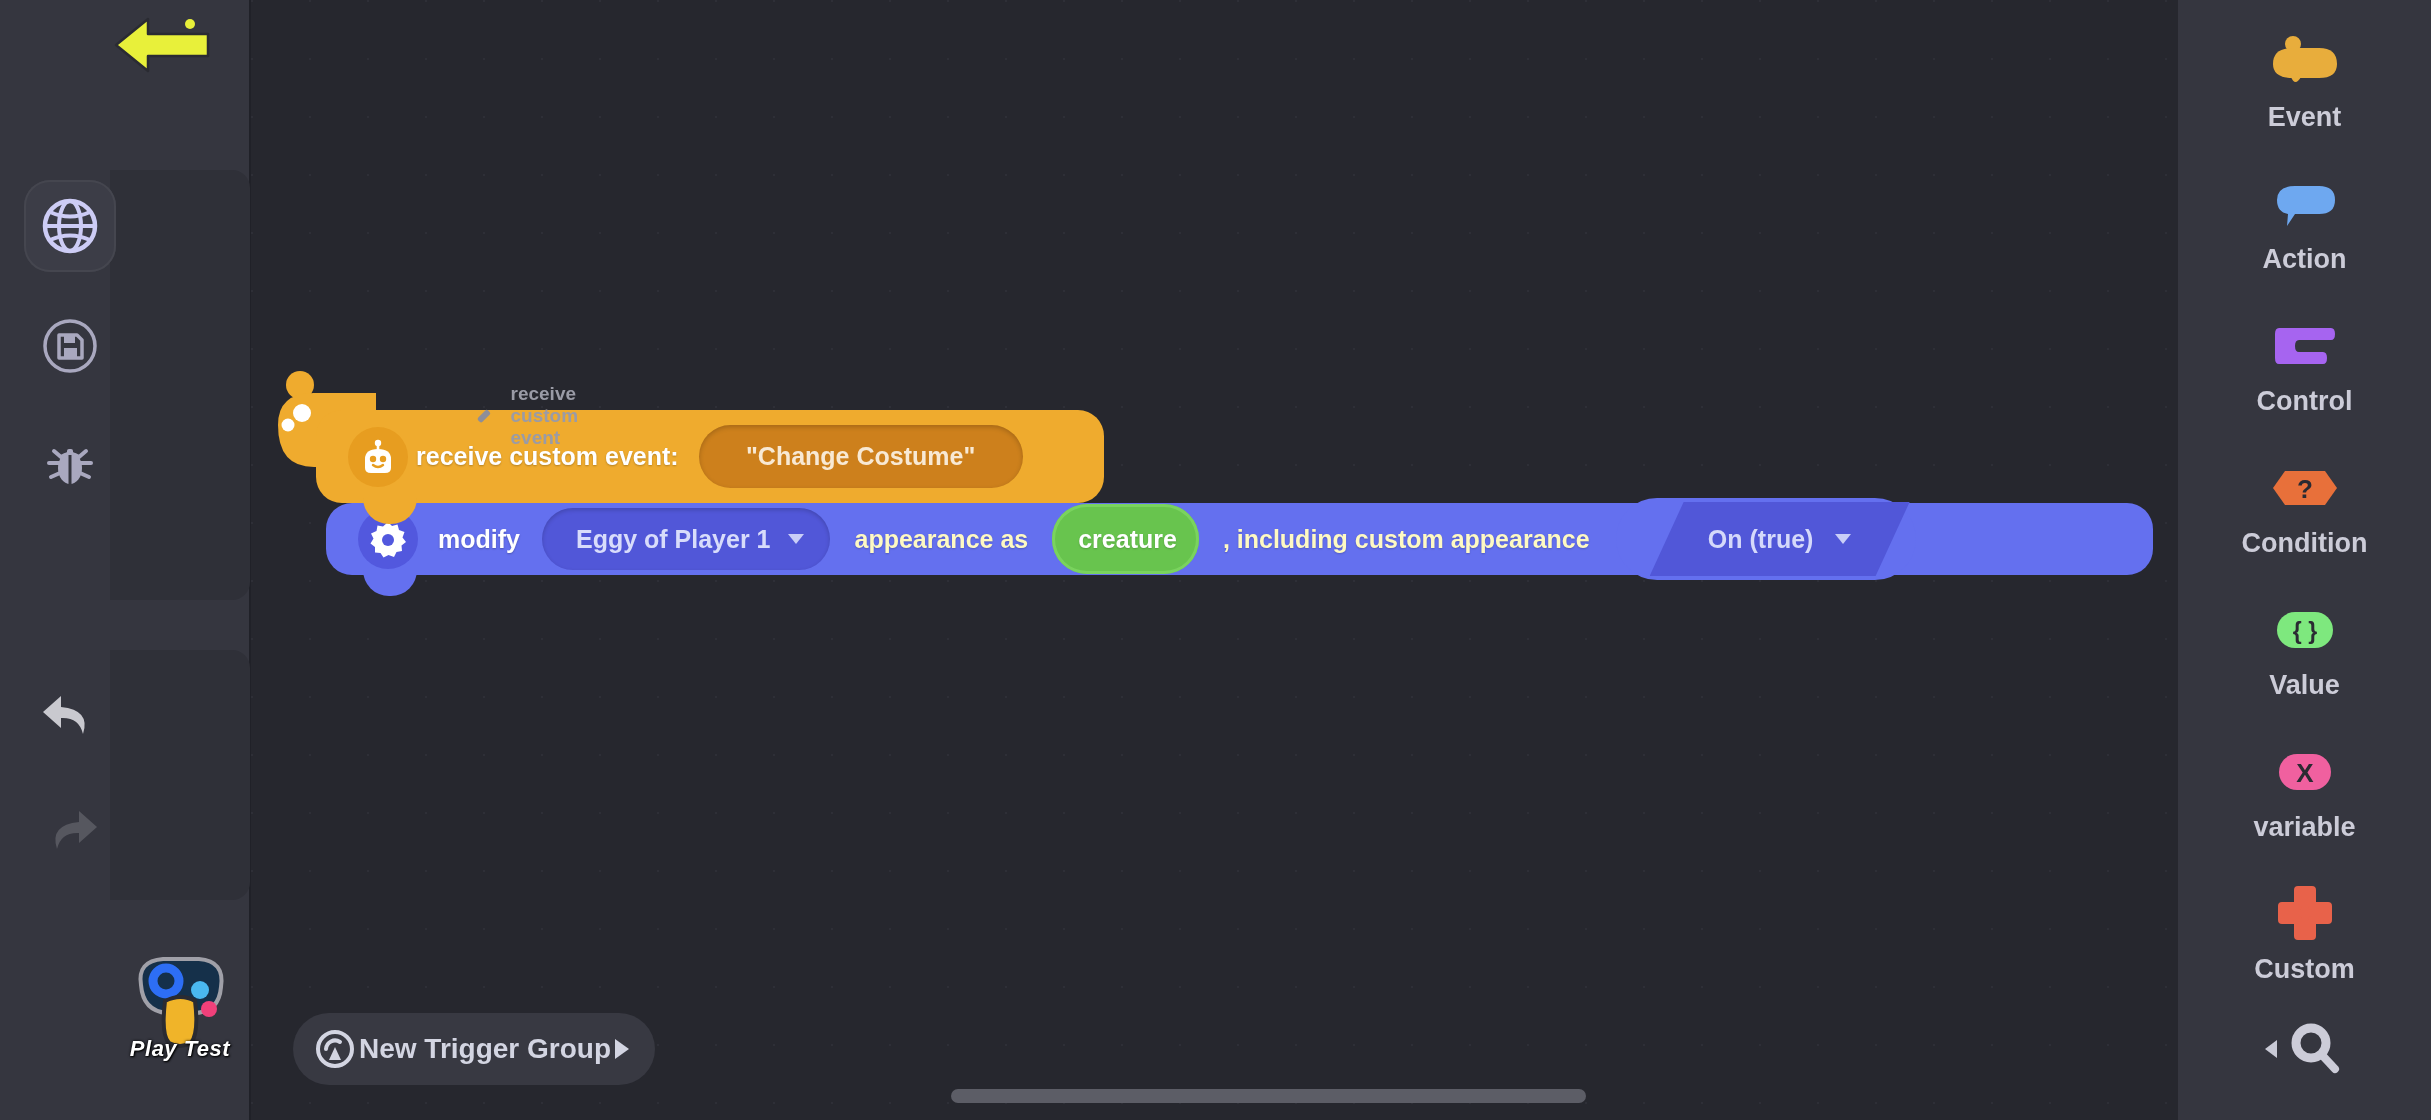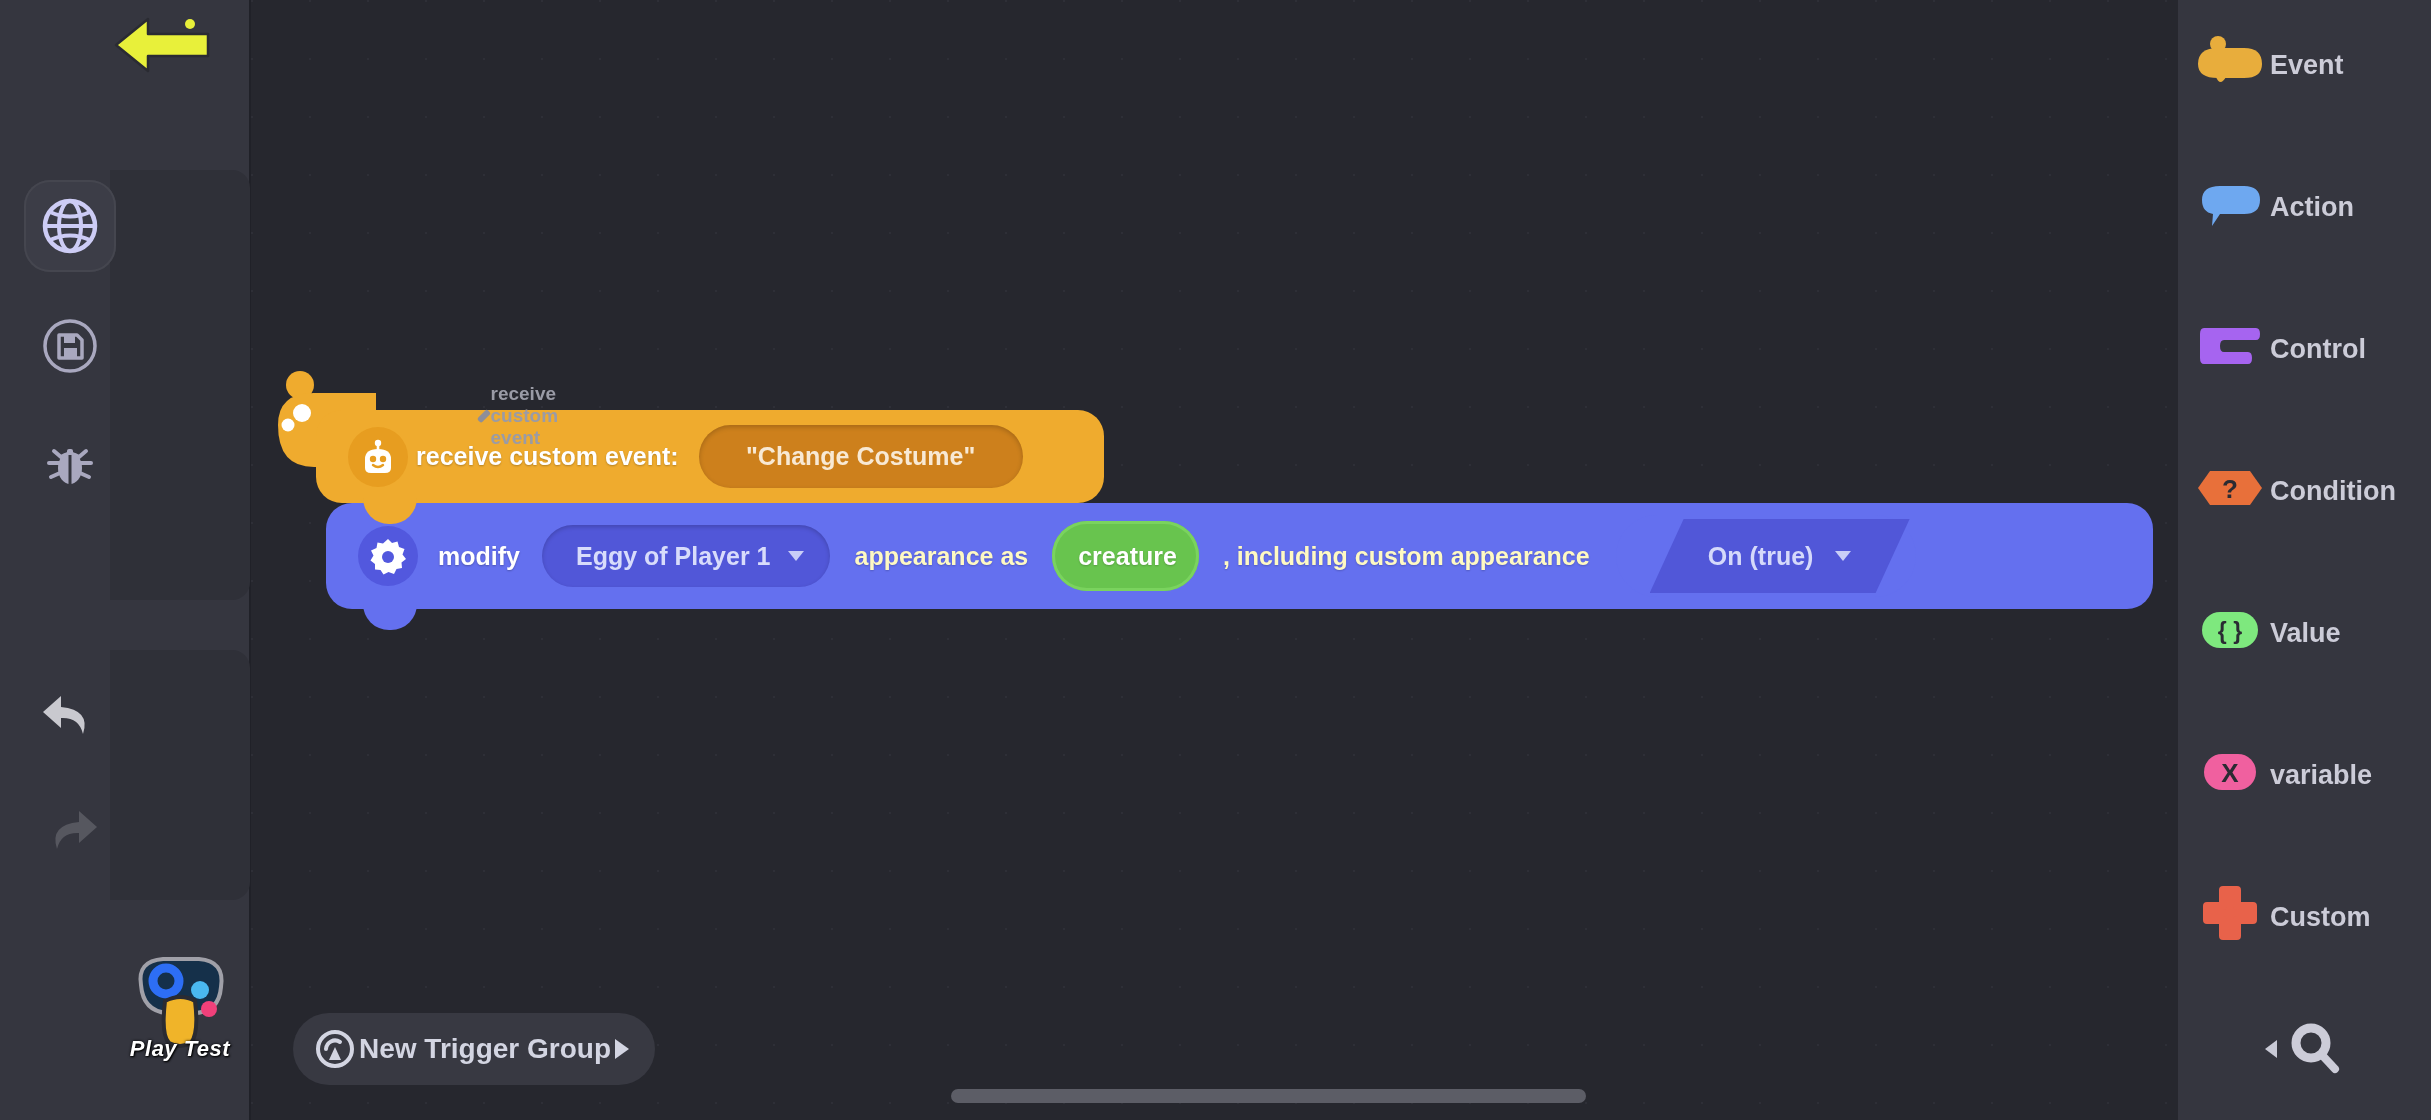--- a/index.html
+++ b/index.html
@@ -95,21 +95,21 @@
   
   .script {
     position: absolute;
     left: 65px;
     top: 385px;
   }
 
   .hat-label {
     position: absolute;
     left: 165px; top: -2px;
-    display: flex; align-items: center; gap: 4px;
+    display: flex; align-items: center; gap: 24px;
     font-size: 19px;
     color: #9a9ba6;
     font-weight: bold;
     z-index: 6;
   }
   .diamond {
     width: 14px; height: 14px;
     background: #8d8e99;
     transform: rotate(45deg);
     border-radius: 2px;
@@ -169,21 +169,21 @@
     padding: 0 30px;
     font-size: 25px; font-weight: bold; color: #f8e9d4;
     cursor: text;
     box-shadow: inset 0 2px 5px rgba(0,0,0,.2);
   }
 
   
   .block-action {
     position: absolute;
     left: 10px; top: 118px;
-    width: 1827px; height: 106px;
+    width: 1827px; height: 72px;
     background: #6470ef;
     border-radius: 26px;
     display: flex; align-items: center;
     z-index: 2;
   }
   .action-nub {
     position: absolute;
     left: 37px; bottom: -21px;
     width: 54px; height: 26px;
     background: #6470ef;
@@ -322,23 +322,22 @@
   
   .right-rail {
     position: absolute;
     right: 0; top: 0;
     width: 253px; height: 1120px;
     background: #35363f;
   }
   .pal-item {
     position: absolute;
     left: 0; width: 253px;
-    display: flex; flex-direction: row; align-items: center;
-    cursor: pointer;
-    padding-left: 12px;
+    display: flex; flex-direction: column; align-items: center;
+    cursor: pointer;
   }
   .pal-icon {
     height: 68px;
     display: flex; align-items: center; justify-content: center;
   }
   .pal-label {
     margin-top: 6px;
     font-size: 27px;
     font-weight: bold;
     color: #ccccd8;

